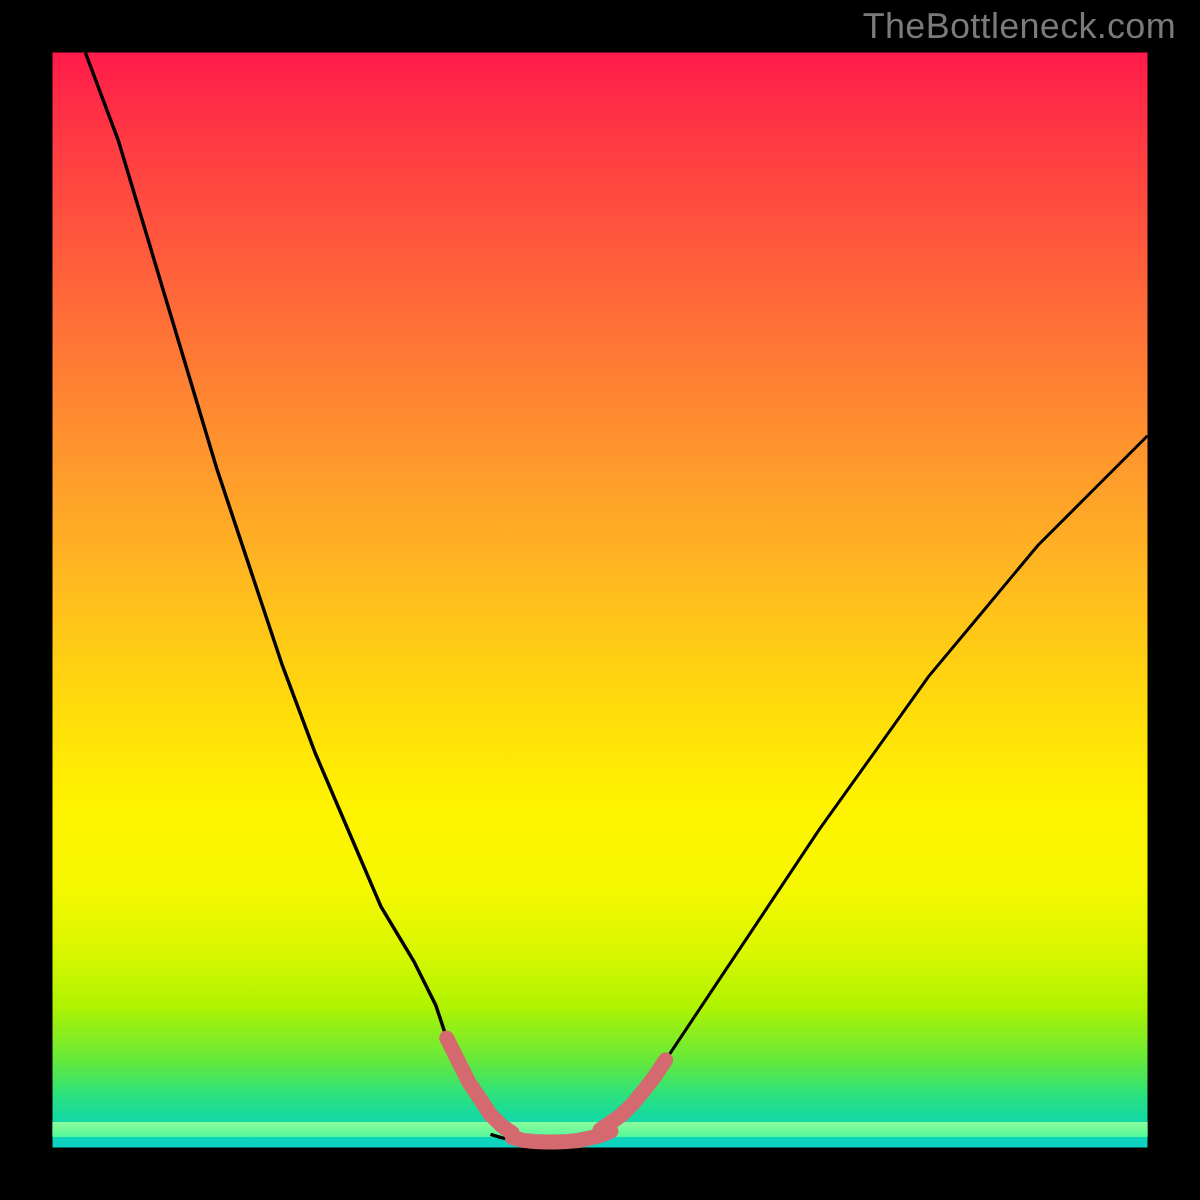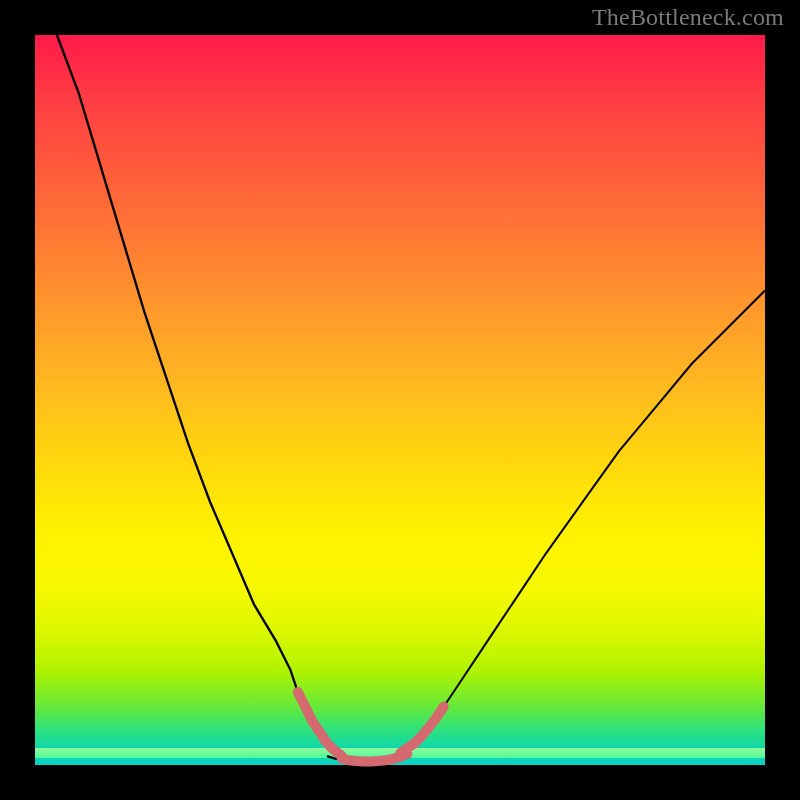--- a/index.html
+++ b/index.html
@@ -11,21 +11,20 @@
     overflow: hidden;
     font-family: Arial, Helvetica, sans-serif;
   }
   .frame {
     position: absolute;
     left: 0;
     top: 0;
     width: 800px;
     height: 800px;
     background: #000;
-    font-family: Liberation Serif, serif;
   }
   .watermark {
     position: absolute;
     top: 4px;
     right: 16px;
     color: #7a7a7a;
     font-size: 24px;
     font-weight: 500;
     letter-spacing: 0.2px;
     user-select: none;

